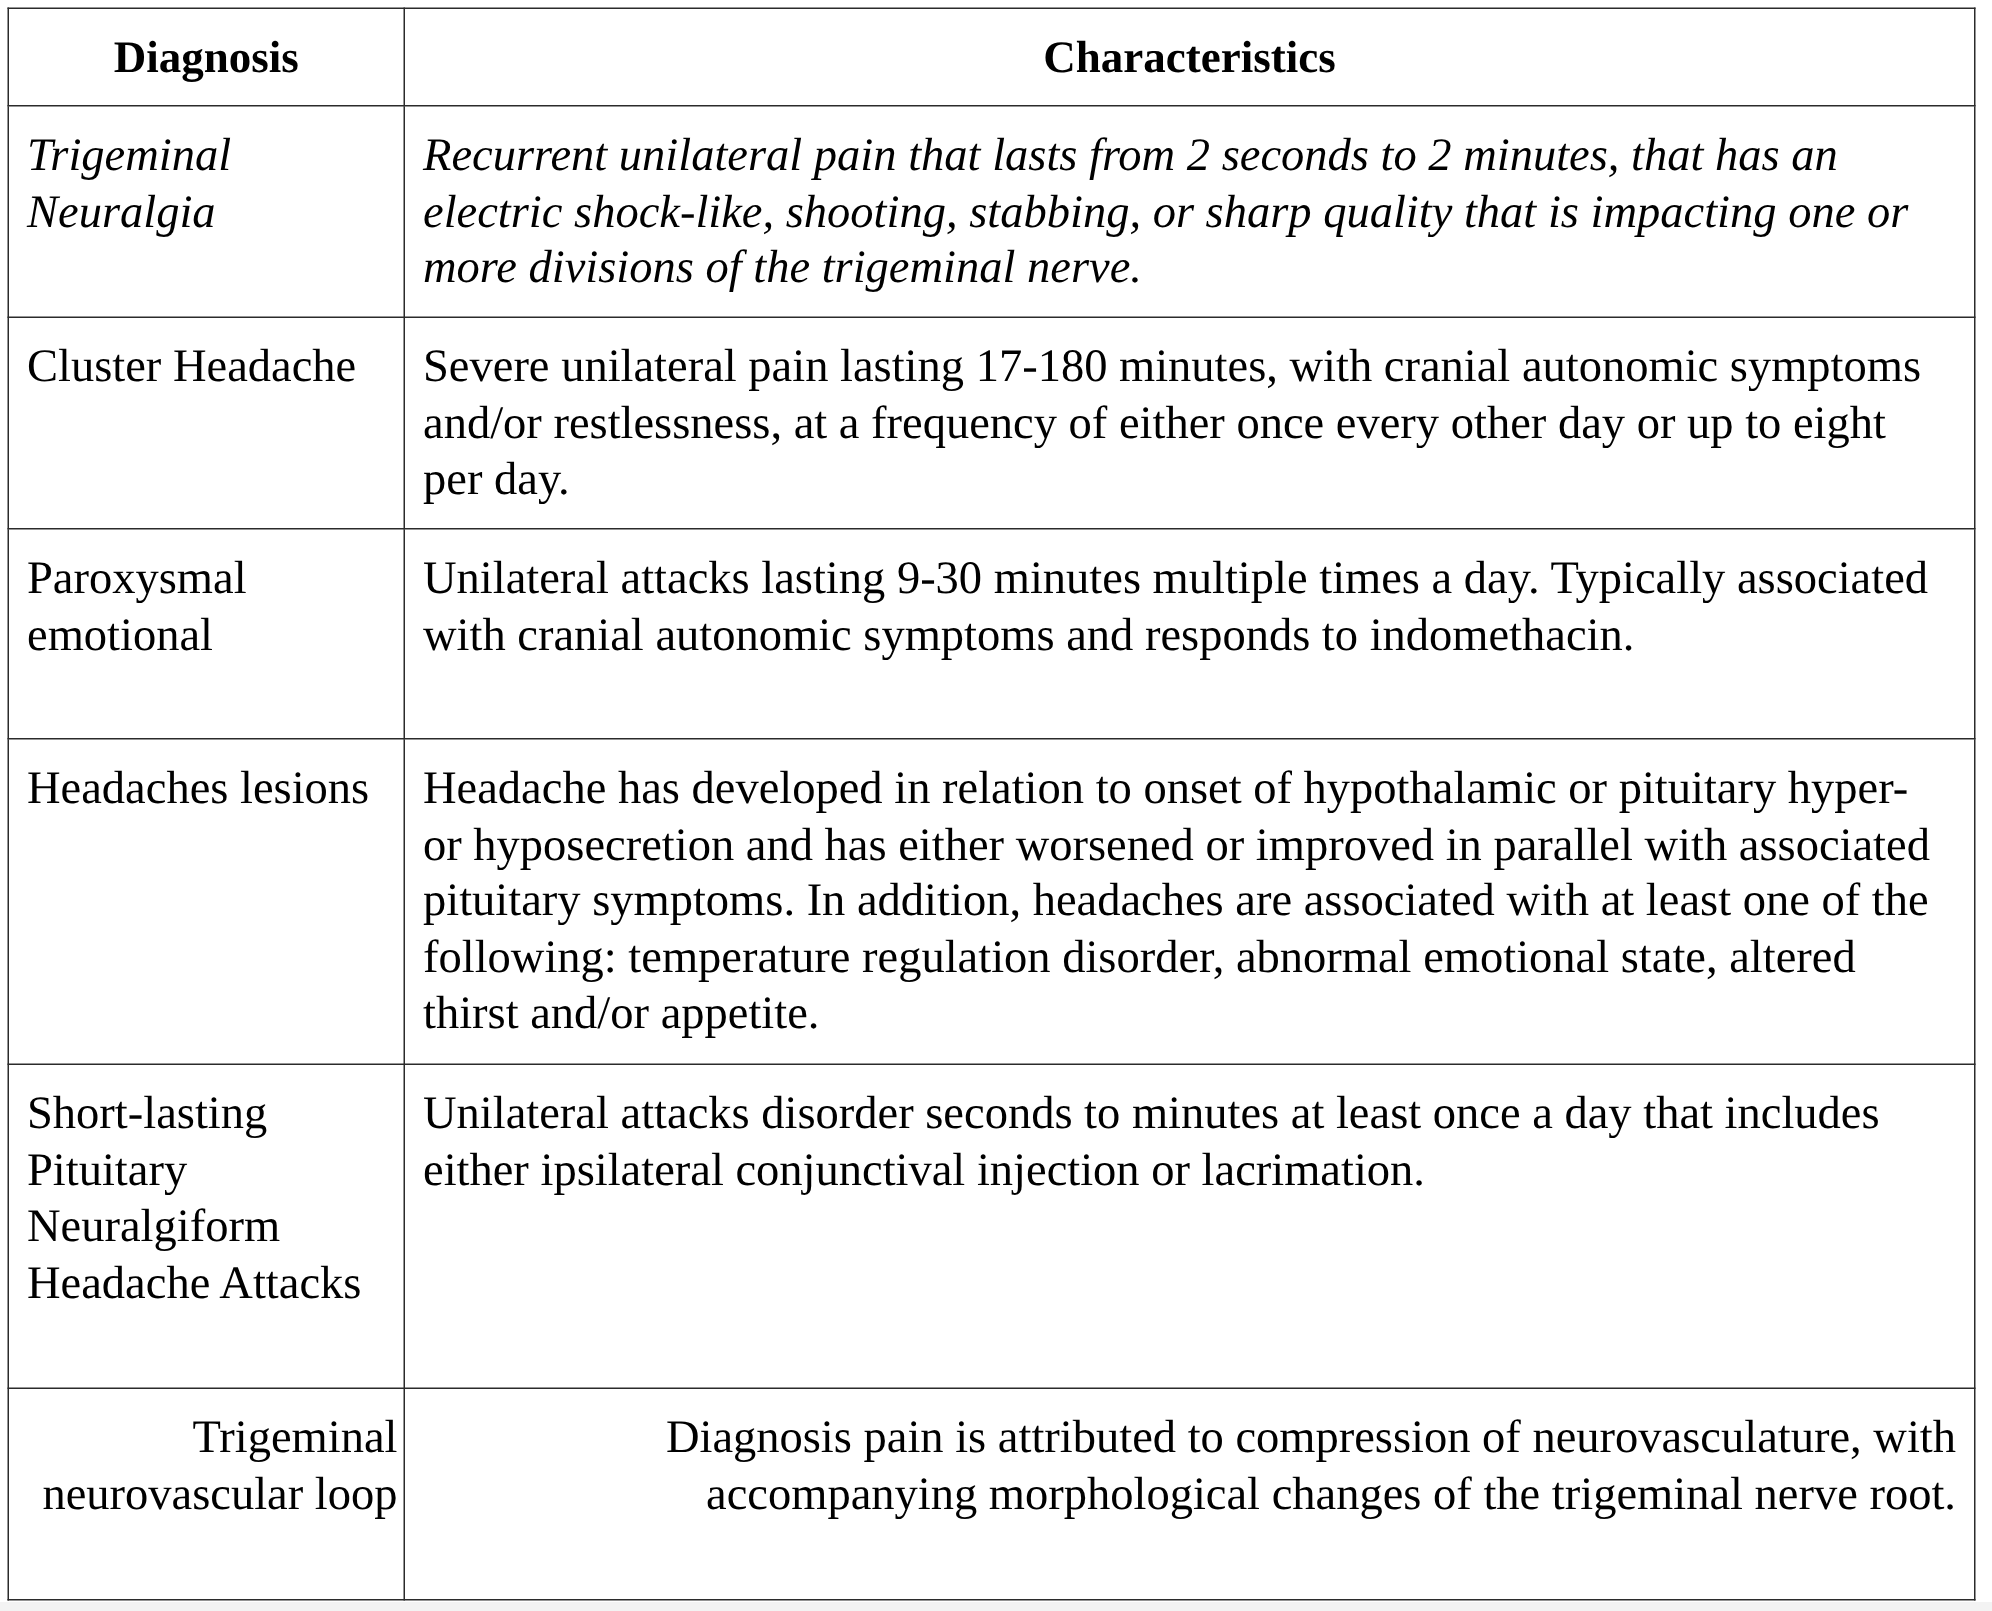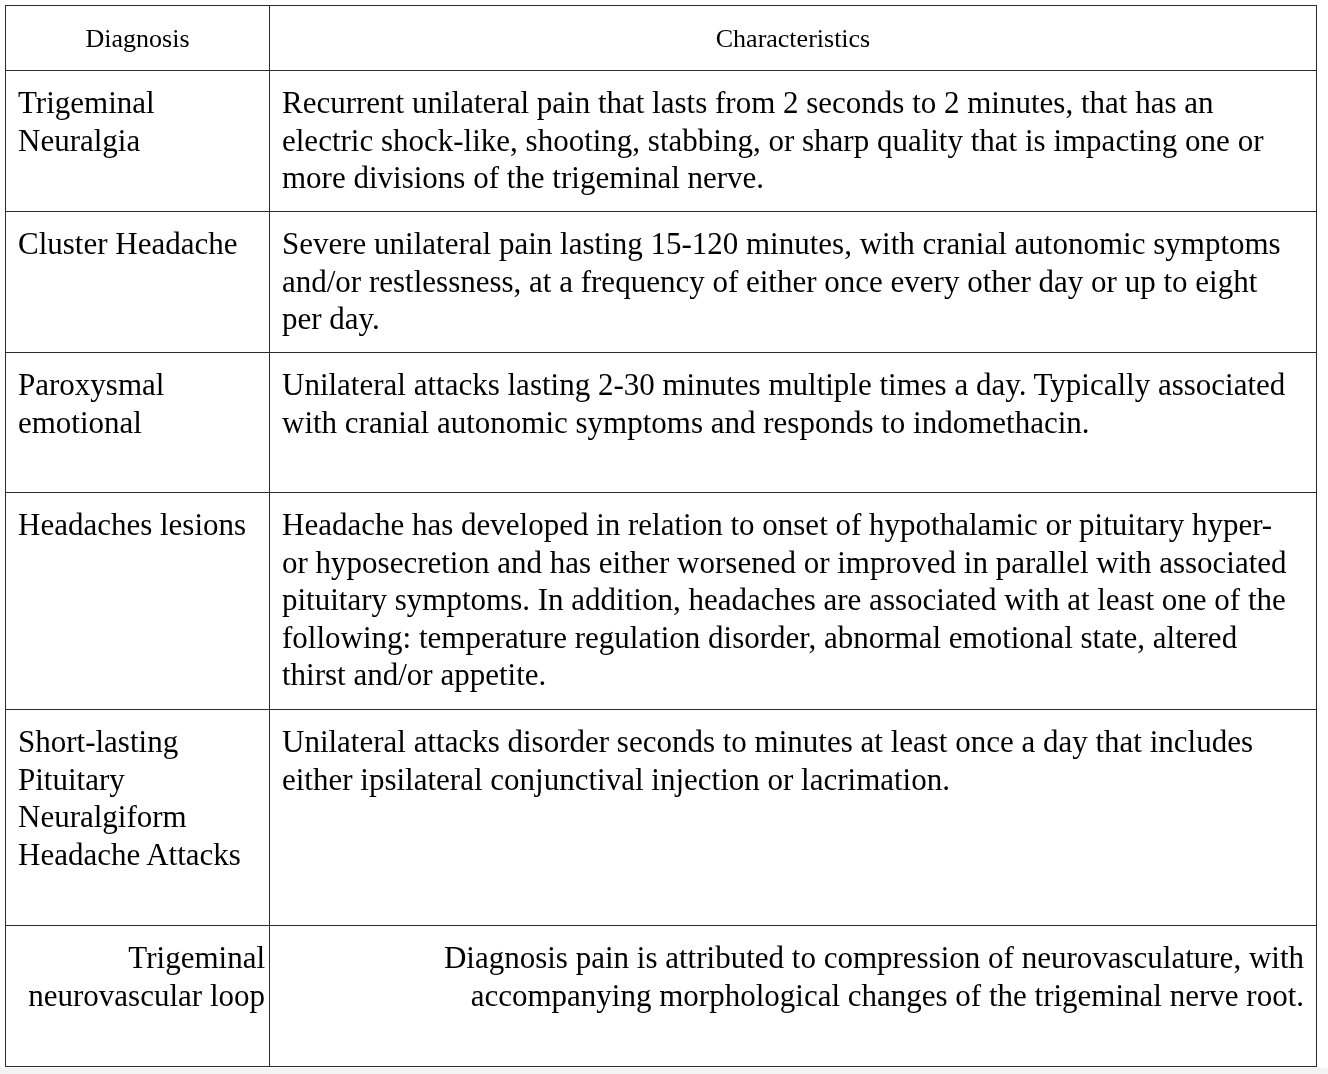--- a/index.html
+++ b/index.html
@@ -34,35 +34,35 @@
       table-layout: fixed;
     }
     table.dx-table td, table.dx-table th {
       border: 1.5px solid #2b2b2b;
       vertical-align: top;
       padding: 0;
     }
     col.c1 { width: 264px; }
     col.c2 { width: 1047px; }
     th {
-      font-weight: normal;
+      font-weight: bold;
       height: 64px;
       vertical-align: middle !important;
-      font-size: 26px;
+      font-size: 30px;
       line-height: 37px;
     }
     td .cell-text {
       padding: 13px 12px 0 12px;
       display: block;
     }
     td.diag .cell-text {
       padding-left: 12px;
       padding-right: 4px;
     }
-    tr.r1 td { height: 140px; }
+    tr.r1 td { height: 140px; font-style: italic; }
     tr.r2 td { height: 140px; }
     tr.r3 td { height: 139px; }
     tr.r4 td { height: 216px; }
     tr.r5 td { height: 215px; }
     tr.r6 td { height: 140px; text-align: right; }
   </style>
 </head>
 <body>
 
 <div class="page">
@@ -84,29 +84,29 @@
           </td>
         <td>
             <span class="cell-text">Recurrent unilateral pain that lasts from 2 seconds to 2 minutes, that has an electric shock-like, shooting, stabbing, or sharp quality that is impacting one or more divisions of the trigeminal nerve.</span>
           </td>
       </tr>
       <tr class="r2">
         <td class="diag">
             <span class="cell-text">Cluster Headache</span>
           </td>
         <td>
-            <span class="cell-text">Severe unilateral pain lasting 15-120 minutes, with cranial autonomic symptoms and/or restlessness, at a frequency of either once every other day or up to eight per day.</span>
+            <span class="cell-text">Severe unilateral pain lasting 17-180 minutes, with cranial autonomic symptoms and/or restlessness, at a frequency of either once every other day or up to eight per day.</span>
           </td>
       </tr>
       <tr class="r3">
         <td class="diag">
             <span class="cell-text">Paroxysmal emotional</span>
           </td>
         <td>
-            <span class="cell-text">Unilateral attacks lasting 2-30 minutes multiple times a day. Typically associated with cranial autonomic symptoms and responds to indomethacin.</span>
+            <span class="cell-text">Unilateral attacks lasting 9-30 minutes multiple times a day. Typically associated with cranial autonomic symptoms and responds to indomethacin.</span>
           </td>
       </tr>
       <tr class="r4">
         <td class="diag">
             <span class="cell-text">Headaches lesions</span>
           </td>
         <td>
             <span class="cell-text">Headache has developed in relation to onset of hypothalamic or pituitary hyper- or hyposecretion and has either worsened or improved in parallel with associated pituitary symptoms. In addition, headaches are associated with at least one of the following: temperature regulation disorder, abnormal emotional state, altered thirst and/or appetite.</span>
           </td>
       </tr>

